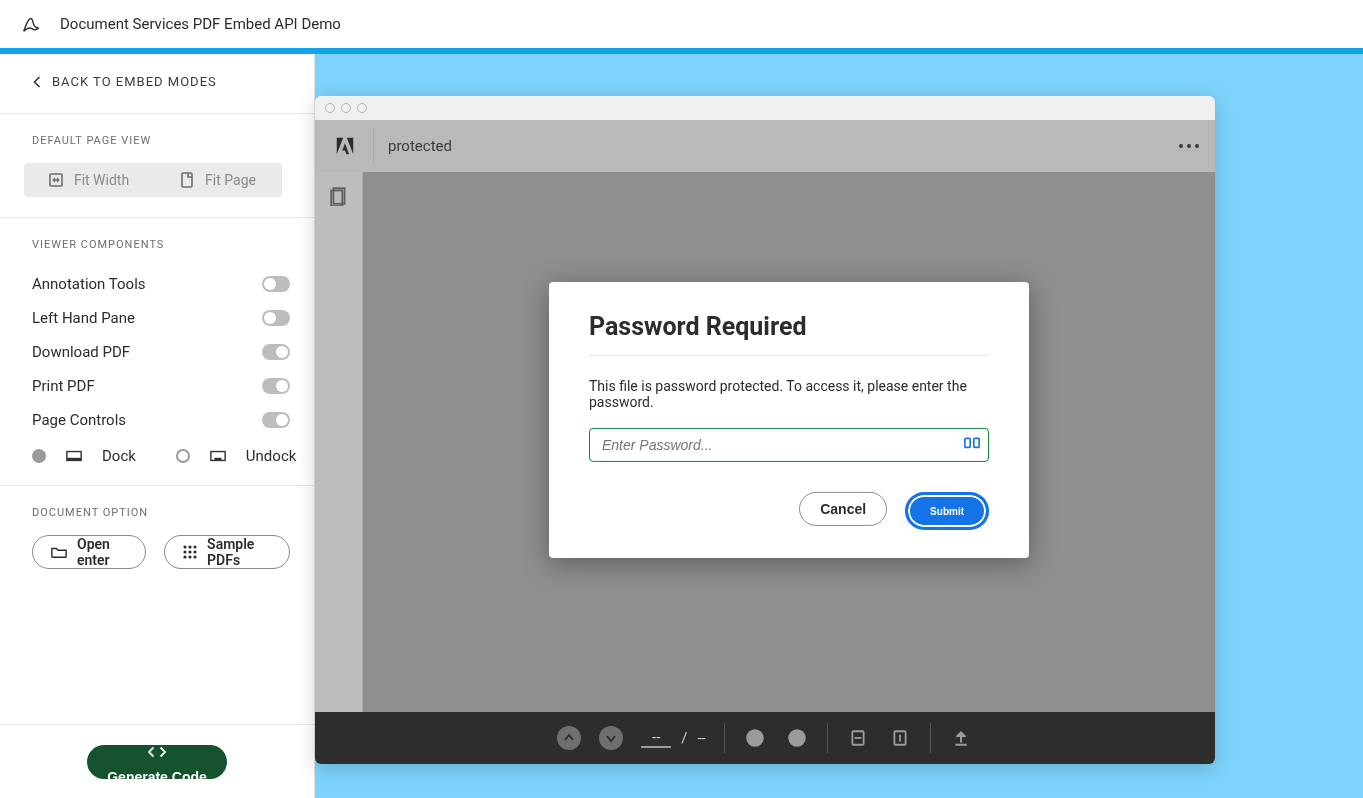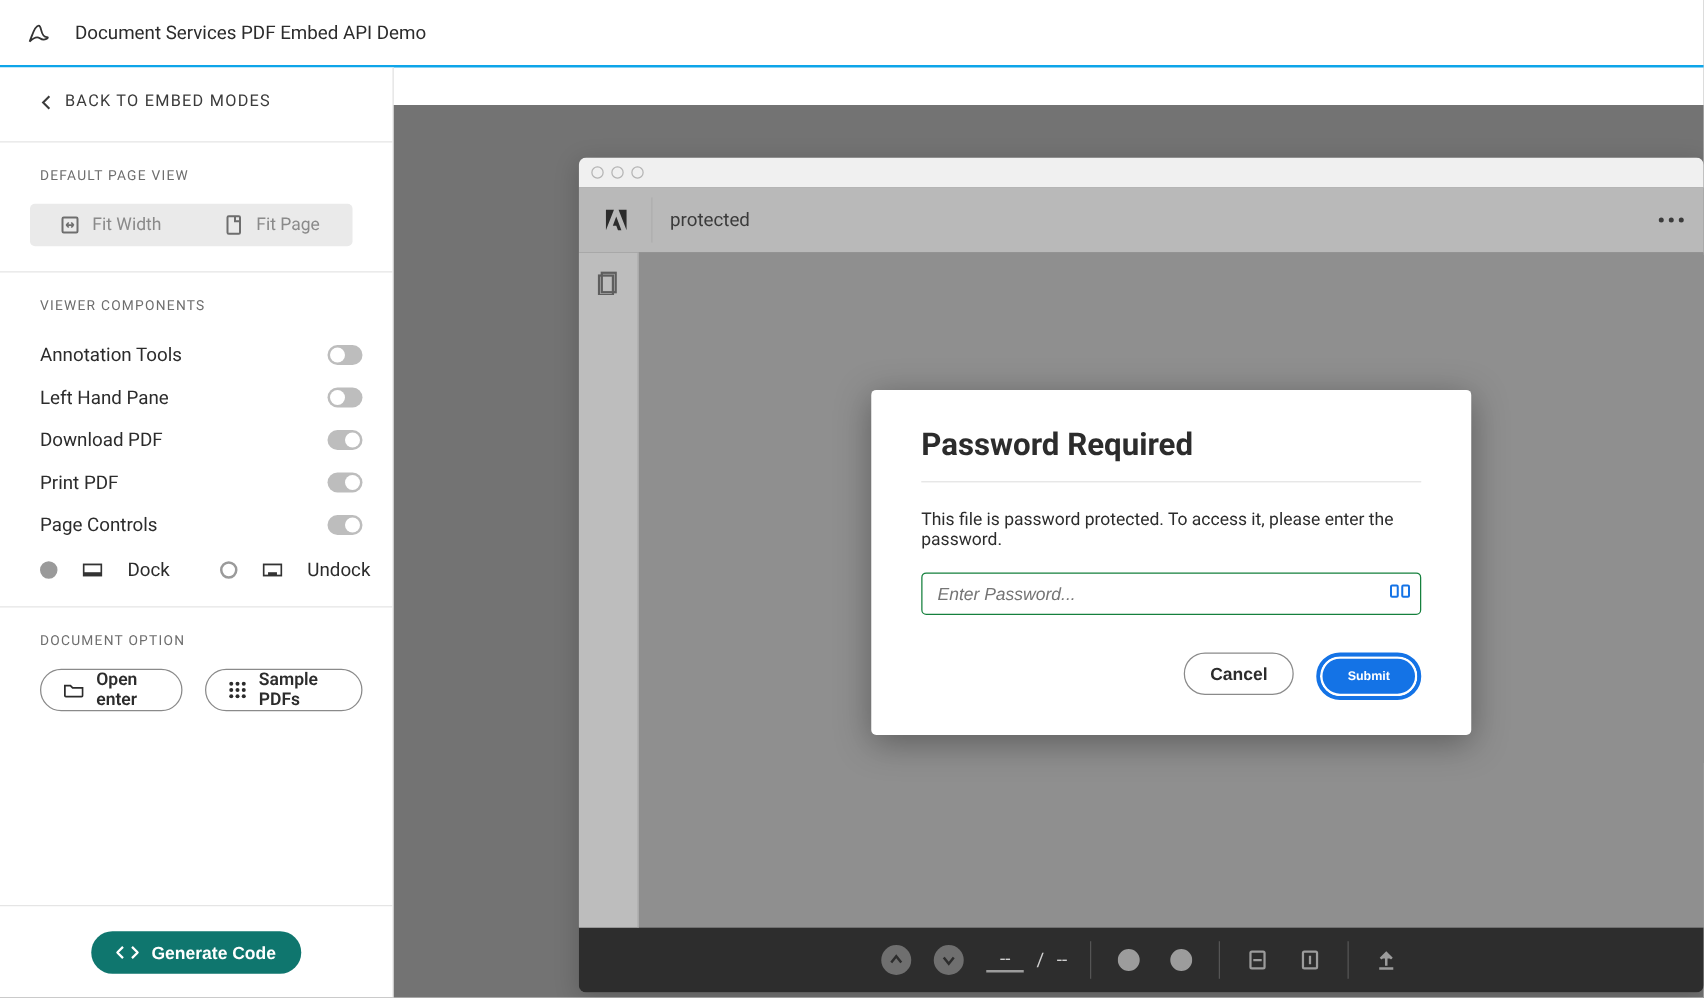--- a/index.html
+++ b/index.html
@@ -12,21 +12,21 @@
       overflow: hidden;
       background: #fff;
     }
 
     
     .top-header {
       height: 54px;
       display: flex;
       align-items: center;
       padding: 0 20px;
-      border-bottom: 2px solid #0ea5e9;
+      border-bottom: 6px solid #0ea5e9;
     }
     .top-header .logo {
       width: 22px; height: 22px;
       margin-right: 18px;
       display: flex; align-items: center; justify-content: center;
     }
     .top-header .title {
       font-size: 15px;
       font-weight: 400;
       color: #2c2c2c;
@@ -128,32 +128,33 @@
     }
     .pill .ico { width:16px; height:14px; display:inline-flex;}
 
     .sidebar-footer {
       margin-top: auto;
       border-top: 1px solid #e5e5e5;
       height: 74px;
       display:flex; align-items:center; justify-content:center;
     }
     .gen-btn {
-      background:#0f766e; color:#fff; border:none;
+      background:#14532d; color:#fff; border:none;
       border-radius: 999px; height:34px;
       display:flex; align-items:center; gap:10px;
       padding: 0 20px; font-size:14px; font-weight:600;
       cursor:pointer;
+      flex-direction:column;
     }
     .gen-btn .ico { width:18px; height:14px; display:inline-flex;}
 
     
     .canvas {
-      flex:1; background:#737373; position:relative;
-      display:flex; justify-content:flex-end;margin-top:30px;
+      flex:1; background:#7dd3fc; position:relative;
+      display:flex; justify-content:flex-start;
     }
     .window {
       margin-top: 42px;
       width: 900px;
       display:flex; flex-direction:column;
       box-shadow: 0 4px 20px rgba(0,0,0,.18);
       border-radius: 6px;
       overflow:hidden;
       height: 668px;
     }

